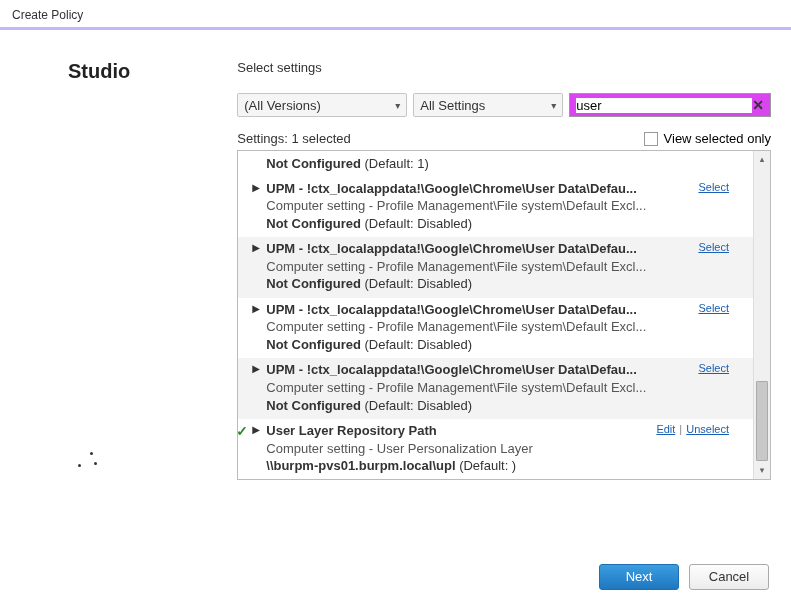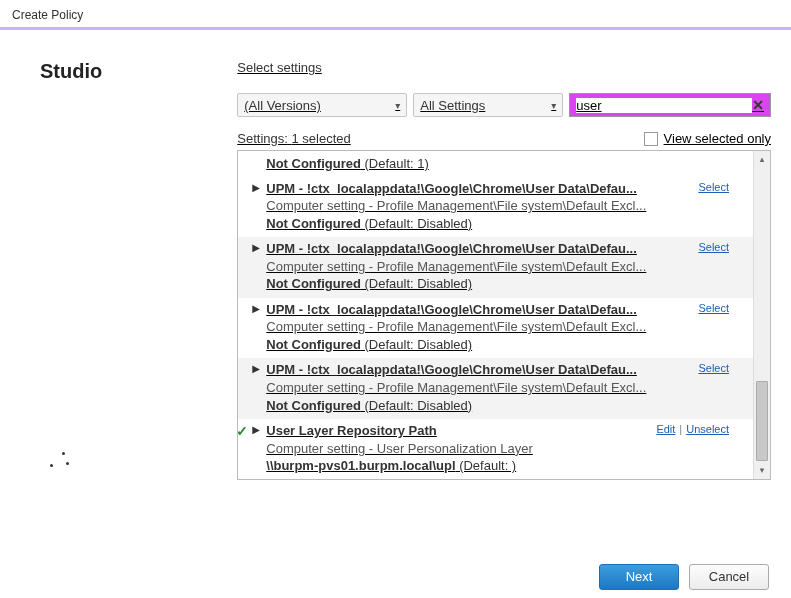--- a/index.html
+++ b/index.html
@@ -16,20 +16,21 @@
     height: 30px;
     line-height: 30px;
     padding-left: 12px;
     font-size: 12px;
     color: #333;
     border-bottom: 3px solid #c4b5fd;
   }
   .main {
     display: flex;
     height: 530px;
+    margin-left: 28px;
   }
   .sidebar {
     width: 230px;
     padding: 30px 0 0 40px;
     position: relative;
   }
   .studio-title {
     font-size: 20px;
     font-weight: 600;
     color: #222;
@@ -65,21 +66,20 @@
   .dots span {
     position: absolute;
     width: 3px; height:3px;
     background: #333;
     border-radius: 50%;
   }
   .content {
     flex: 1;
     padding: 30px 20px 0 10px;
     position: relative;
-    text-decoration: underline;
   }
   .content-header {
     font-size: 13px;
     color: #333;
     margin-bottom: 18px;
   }
   .filter-row {
     display: flex;
     gap: 6px;
     margin-bottom: 14px;

